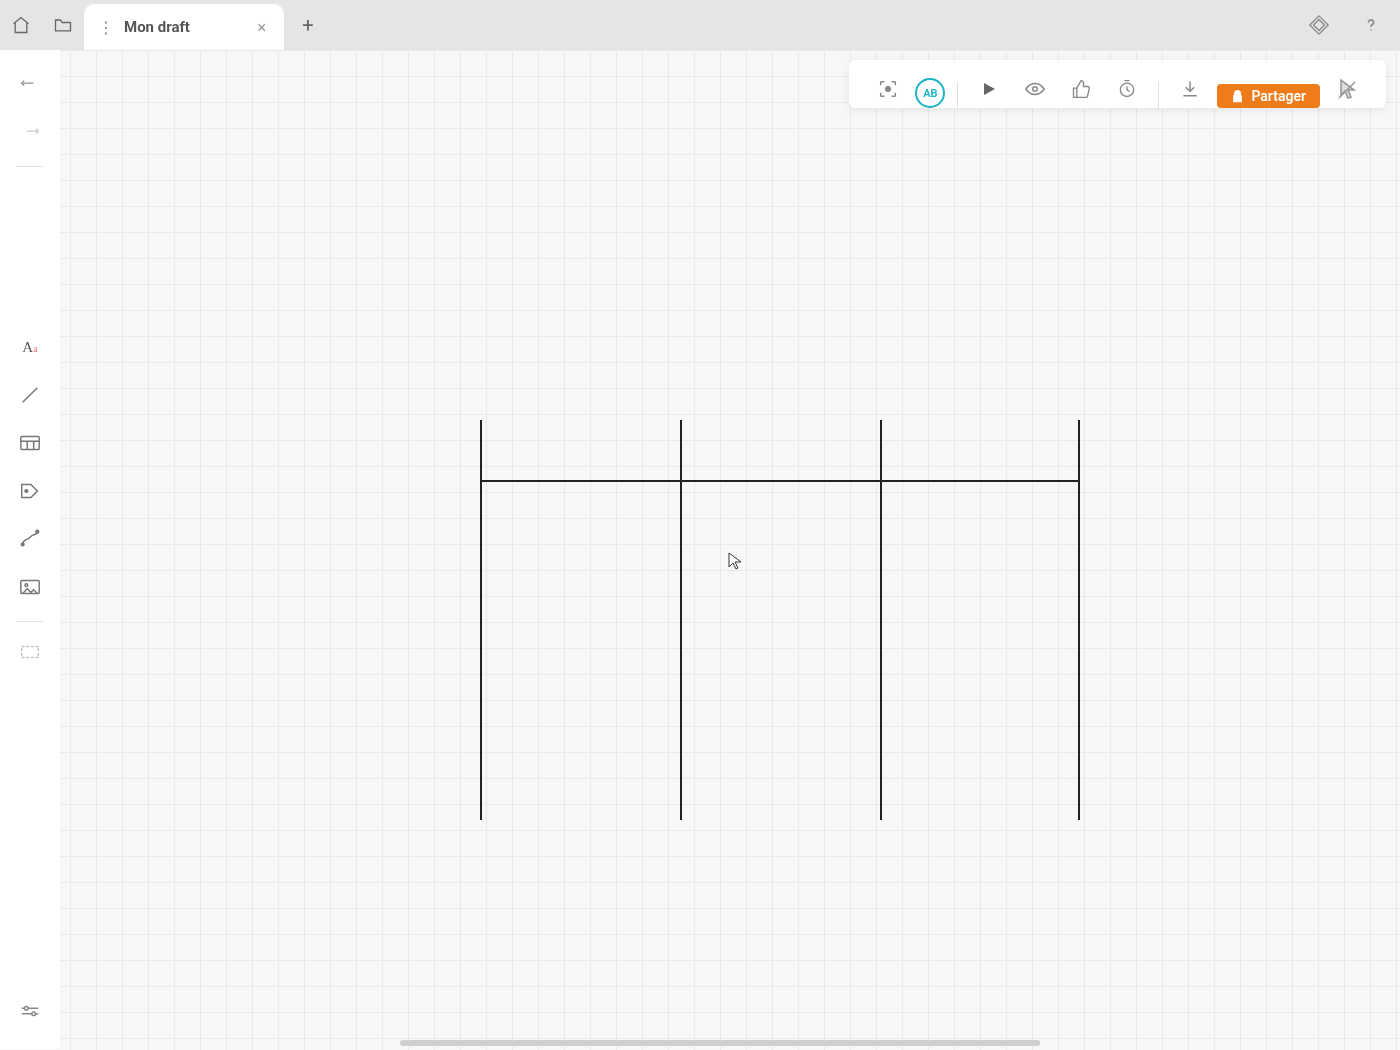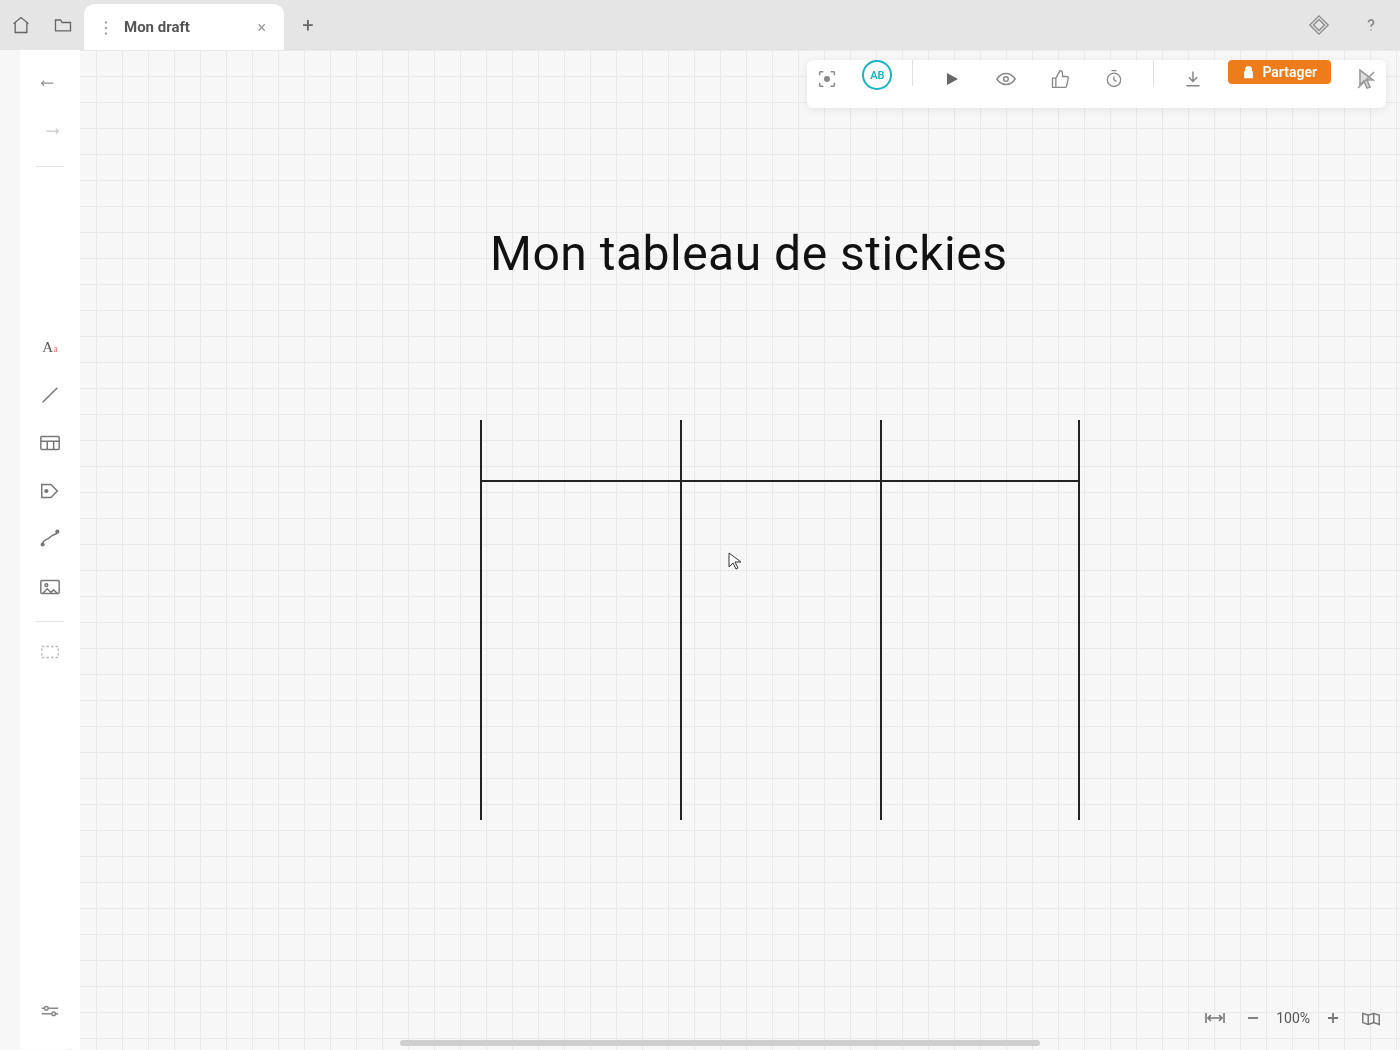--- a/index.html
+++ b/index.html
@@ -48,21 +48,20 @@
   .left-toolbar {
     position: absolute;
     left: 0; top: 0; bottom: 1px;
     width: 60px;
     background: #fff;
     display: flex;
     flex-direction: column;
     align-items: center;
     padding-top: 14px;
     z-index: 10;
-    margin-left: 20px;
   }
   .left-toolbar .lt-btn {
     width: 40px; height: 40px;
     display:flex; align-items:center; justify-content:center;
     color: #777;
     cursor: pointer;
     margin-bottom: 8px;
   }
   .lt-sep { width: 28px; height: 1px; background: #e3e3e3; margin: 6px 0 10px; }
   .lt-gap { height: 150px; }
@@ -110,23 +109,23 @@
   
   
   .float-toolbar {
     position: absolute;
     top: 10px; right: 14px;
     height: 48px;
     background: #fff;
     border-radius: 6px;
     box-shadow: 0 2px 8px rgba(0,0,0,0.08);
     display: flex;
-    align-items: flex-start;
-    padding: 0 1px;
-    gap: 16px;
+    align-items: flex-end;
+    padding: 0 20px;
+    gap: 8px;
     z-index: 20;
   }
   .ft-btn {
     width: 38px; height: 38px;
     display:flex; align-items:center; justify-content:center;
     color: #666; cursor:pointer; border-radius:4px;
   }
   .ft-sep { width:1px; height:26px; background:#e0e0e0; margin: 0 4px; }
   .avatar {
     width: 30px; height:30px; border-radius:50%;
@@ -268,21 +267,20 @@
     <div class="lt-btn lt-bottom">
       <svg width="22" height="16" viewBox="0 0 24 16" fill="none" stroke="#888" stroke-width="1.6">
           <path d="M3 5h18M3 11h18"></path>
           <circle cx="8" cy="5" r="2" fill="#fff"></circle>
           <circle cx="16" cy="11" r="2" fill="#fff"></circle>
         </svg>
     </div>
   </div>
 
   <div class="canvas">
-    <div class="canvas-title">Mon tableau de stickies</div>
     <div class="canvas-table">
       <div class="vline" style="left:0"></div>
       <div class="vline" style="left:200px"></div>
       <div class="vline" style="left:400px"></div>
       <div class="vline" style="left:598px"></div>
       <div class="hline" style="top:60px"></div>
     </div>
     <div class="cursor-arrow">
       <svg width="14" height="18" viewBox="0 0 14 18">
           <path d="M1 1l0 14 4-4 3 6 2-1-3-6h6z" fill="#fff" stroke="#333" stroke-width="1"></path>
@@ -337,38 +335,14 @@
       <span>Partager</span>
     </div>
     <div class="ft-btn">
       <svg width="20" height="22" viewBox="0 0 20 22" fill="none" stroke="#999" stroke-width="1.6">
           <path d="M4 2l0 15 4-4 3 7 3-1-3-7h6z" fill="#ddd"></path>
           <path d="M2 20 L18 4" stroke="#999"></path>
         </svg>
     </div>
   </div>
 
-  <div class="zoom-bar">
-    <div class="zb-btn">
-      <svg width="24" height="16" viewBox="0 0 24 16" fill="none" stroke="#777" stroke-width="1.6">
-          <path d="M3 3v10M21 3v10M6 8h12M8 5l-3 3 3 3M16 5l3 3-3 3"></path>
-        </svg>
-    </div>
-    <div class="zb-btn">
-      <svg width="16" height="16" viewBox="0 0 16 16" stroke="#777" stroke-width="1.8">
-          <path d="M3 8h10"></path>
-        </svg>
-    </div>
-    <span class="zb-text">100%</span>
-    <div class="zb-btn">
-      <svg width="16" height="16" viewBox="0 0 16 16" stroke="#777" stroke-width="1.8">
-          <path d="M3 8h10M8 3v10"></path>
-        </svg>
-    </div>
-    <div class="zb-btn">
-      <svg width="22" height="18" viewBox="0 0 24 18" fill="none" stroke="#777" stroke-width="1.6">
-          <path d="M3 4l6 2 6-2 6 2v10l-6-2-6 2-6-2z"></path>
-          <path d="M9 6v10M15 4v10"></path>
-        </svg>
-    </div>
-  </div>
 
 </div>
 
 </body></html>

